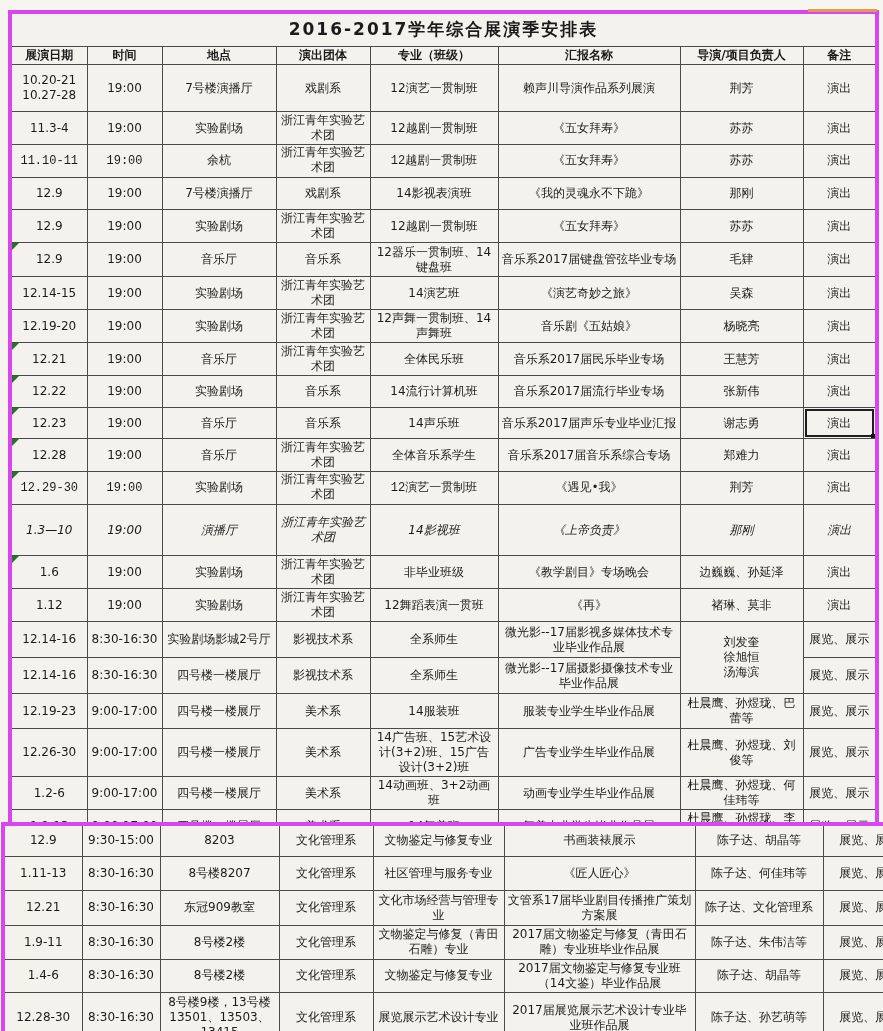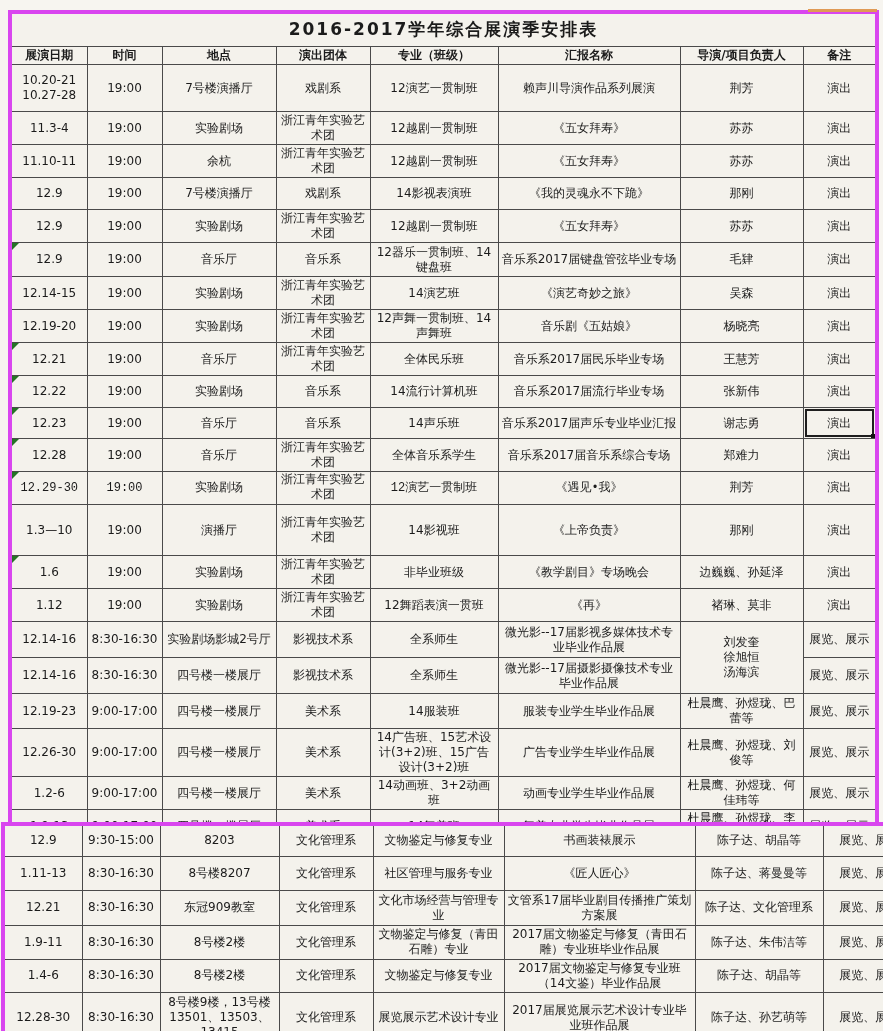--- a/index.html
+++ b/index.html
@@ -96,21 +96,21 @@
       <tr style="height: 32px; text-decoration: underline;">
         <td><span class="v">11.3-4</span></td>
         <td><span class="v">19:00</span></td>
         <td><span class="v">实验剧场</span></td>
         <td><span class="v">浙江青年实验艺术团</span></td>
         <td><span class="v">12越剧一贯制班</span></td>
         <td><span class="v">《五女拜寿》</span></td>
         <td><span class="v">苏苏</span></td>
         <td><span class="v">演出</span></td>
       </tr>
-      <tr style="height: 30px;">
+      <tr style="height: 30px; font-family: Liberation Mono, monospace;">
         <td><span class="v">11.10-11</span></td>
         <td><span class="v">19:00</span></td>
         <td><span class="v">余杭</span></td>
         <td><span class="v">浙江青年实验艺术团</span></td>
         <td><span class="v">12越剧一贯制班</span></td>
         <td><span class="v">《五女拜寿》</span></td>
         <td><span class="v">苏苏</span></td>
         <td><span class="v">演出</span></td>
       </tr>
       <tr style="height: 32px;">
@@ -206,21 +206,21 @@
       <tr style="height: 32px; font-family: Liberation Mono, monospace;">
         <td><span class="comment-tri"></span><span class="v">12.29-30</span></td>
         <td><span class="v">19:00</span></td>
         <td><span class="v">实验剧场</span></td>
         <td><span class="v">浙江青年实验艺术团</span></td>
         <td><span class="v">12演艺一贯制班</span></td>
         <td><span class="v">《遇见•我》</span></td>
         <td><span class="v">荆芳</span></td>
         <td><span class="v">演出</span></td>
       </tr>
-      <tr style="height: 51px;">
+      <tr style="height: 51px; font-style: italic;">
         <td><span class="v">1.3—10</span></td>
         <td><span class="v">19:00</span></td>
         <td><span class="v">演播厅</span></td>
         <td><span class="v">浙江青年实验艺术团</span></td>
         <td><span class="v">14影视班</span></td>
         <td><span class="v">《上帝负责》</span></td>
         <td><span class="v">那刚</span></td>
         <td><span class="v">演出</span></td>
       </tr>
       <tr style="height: 32px;">
@@ -329,21 +329,21 @@
         <td><span class="v">陈子达、胡晶等</span></td>
         <td><span class="v">展览、展示</span></td>
       </tr>
       <tr style="height: 34px;">
         <td><span class="v">1.11-13</span></td>
         <td><span class="v">8:30-16:30</span></td>
         <td><span class="v">8号楼8207</span></td>
         <td><span class="v">文化管理系</span></td>
         <td><span class="v">社区管理与服务专业</span></td>
         <td><span class="v">《匠人匠心》</span></td>
-        <td><span class="v">陈子达、蒋曼曼等</span></td>
+        <td><span class="v">陈子达、何佳玮等</span></td>
         <td><span class="v">展览、展示</span></td>
       </tr>
       <tr style="height: 35px;">
         <td><span class="v">12.21</span></td>
         <td><span class="v">8:30-16:30</span></td>
         <td><span class="v">东冠909教室</span></td>
         <td><span class="v">文化管理系</span></td>
         <td><span class="v">文化市场经营与管理专业</span></td>
         <td><span class="v">文管系17届毕业剧目传播推广策划方案展</span></td>
         <td><span class="v">陈子达、文化管理系</span></td>

